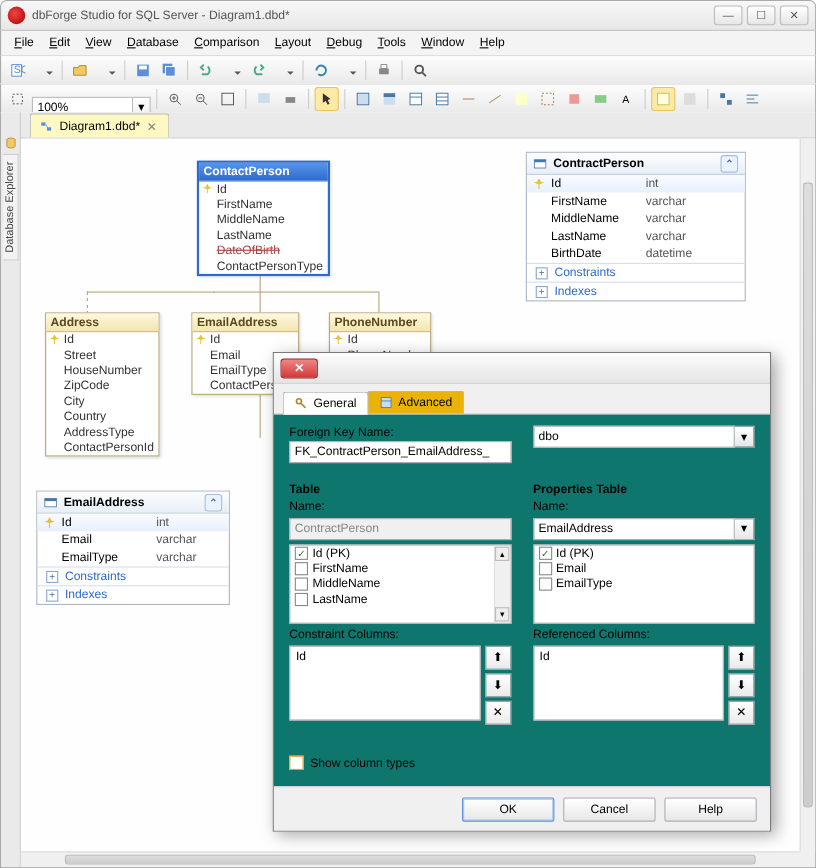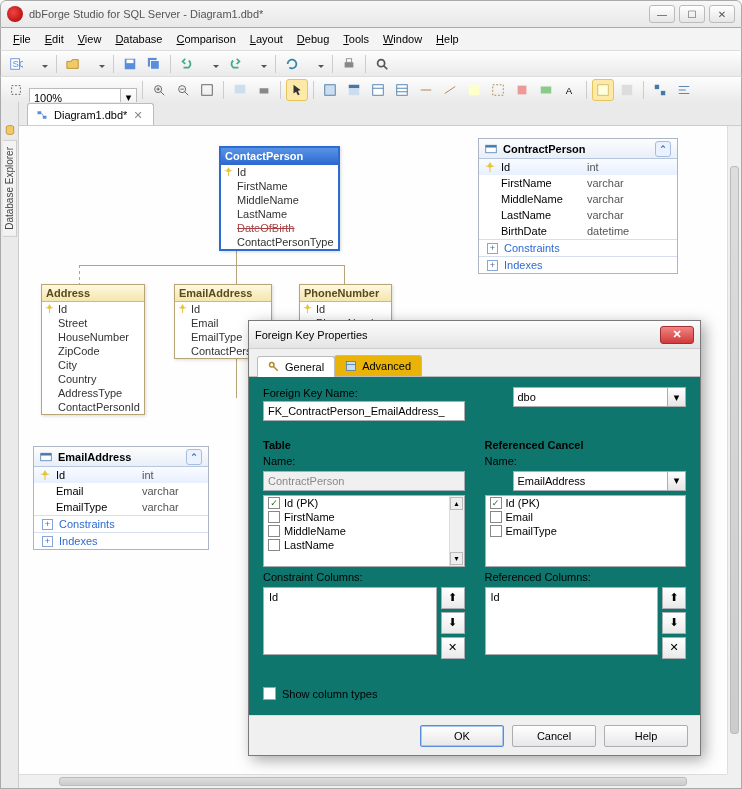--- a/index.html
+++ b/index.html
@@ -25,21 +25,21 @@
 .zoom input { width: 92px; height:20px; border:1px solid #bbb; padding: 0 4px; font-size:11px; }
 .zoom .zdrop { width:16px; height:20px; border:1px solid #bbb; border-left:none; background:linear-gradient(#fff,#eee); display:flex; align-items:center; justify-content:center; }
 
 .mainarea { position:relative; border:1px solid #aaa; border-top:none; height: calc(789px - 28px - 22px - 26px - 26px); background:#fff; }
 
 .sidebar { position:absolute; left:0; top:0; width:18px; height:100%; background:#eaeaea; border-right:1px solid #ccc; display:flex; flex-direction:column; align-items:center; padding-top:22px; }
 .sidebar .vtab { writing-mode: vertical-rl; transform: rotate(180deg); background:#f3f3f3; border:1px solid #ccc; border-right:none; padding: 6px 1px; font-size:10px; color:#444; cursor:pointer; }
 .sidebar .pin { width:12px; height:12px; margin-bottom:4px; display:flex; align-items:center; justify-content:center; }
 
 .tabstrip { margin-left:18px; height:24px; background:#eaeaea; border-bottom:1px solid #ccc; display:flex; align-items:flex-end; padding:0 8px; }
-.doctab { background:#ffffff; border:1px solid #bbb; border-bottom:none; border-radius:3px 3px 0 0; height:22px; display:flex; align-items:center; padding:0 8px; gap:6px; font-size:11px; }
+.doctab { background:#fef9c3; border:1px solid #bbb; border-bottom:none; border-radius:3px 3px 0 0; height:22px; display:flex; align-items:center; padding:0 8px; gap:6px; font-size:11px; }
 .doctab .dicon { width:12px;height:12px; }
 .doctab .close { width:12px;height:12px; cursor:pointer; color:#888; }
 
 .canvas { position:absolute; left:18px; top:24px; right:0; bottom:0; background: repeating-linear-gradient(#fefefe, #fefefe); overflow:hidden; }
 .canvas-inner { position:relative; width:100%; height:100%; border-right:14px solid #f0f0f0; border-bottom:14px solid #f0f0f0; }
 .scrollbar-v { position:absolute; right:0; top:24px; bottom:14px; width:14px; background:#f0f0f0; border-left:1px solid #ddd; }
 .scrollbar-v .thumb { position:absolute; top:40px; bottom:40px; left:2px; right:2px; background:linear-gradient(#ddd,#ccc); border:1px solid #bbb; border-radius:3px; }
 .scrollbar-h { position:absolute; left:18px; right:14px; bottom:0; height:14px; background:#f0f0f0; border-top:1px solid #ddd; }
 .scrollbar-h .thumb { position:absolute; left:40px; right:40px; top:2px; bottom:2px; background:linear-gradient(#ddd,#ccc); border:1px solid #bbb; border-radius:3px; }
 
@@ -76,21 +76,21 @@
 .dialog .dtitle .txt { flex:1; }
 .dialog .dtitle .xbtn { width:34px; height:18px; background:linear-gradient(#f08585,#d23a3a); border:1px solid #a12f2f; border-radius:3px; display:flex; align-items:center; justify-content:center; color:#fff; font-weight:bold; cursor:pointer; }
 .dialog .dtabs { height:28px; display:flex; align-items:flex-end; padding: 4px 8px 0 8px; gap:0; border-bottom:1px solid #bbb; background:#f0f0f0; }
 .dialog .dtab { padding:4px 10px; border:1px solid #bbb; border-bottom:none; border-radius:3px 3px 0 0; background:#eab308; cursor:pointer; display:flex; align-items:center; gap:5px; margin-right:-1px; }
 .dialog .dtab.active { background:#fff; position:relative; top:1px; }
 .dialog .dbody { padding: 10px 14px; display:grid; grid-template-columns: 1fr 1fr; gap: 8px 20px; height: calc(100% - 28px - 28px - 40px); background:#0f766e; }
 .dialog label.fl { font-size:11px; }
 .dialog .field { display:flex; flex-direction:column; gap:2px; }
 .dialog input[type=text] { height:20px; border:1px solid #abadb3; padding:0 4px; background:#fff; }
 .dialog input[type=text]:disabled { background:#f0f0f0; color:#888; }
-.dialog .combo { display:flex;margin-left:28px; }
+.dialog .combo { display:flex; }
 .dialog .combo input { flex:1; }
 .dialog .combo .cbtn { width:18px; height:20px; border:1px solid #abadb3; border-left:none; background:linear-gradient(#fff,#e6e6e6); display:flex; align-items:center; justify-content:center; cursor:pointer; }
 .dialog .section { grid-column: auto; display:flex; flex-direction:column; gap:4px; }
 .dialog .listbox { border:1px solid #abadb3; background:#fff; height:72px; overflow:auto; position:relative; }
 .dialog .listbox .lscroll { position:absolute; right:0; top:0; bottom:0; width:15px; background:#f0f0f0; border-left:1px solid #ddd; display:flex; flex-direction:column; justify-content:space-between; align-items:center; }
 .dialog .listbox .lscroll .sbtn { width:13px; height:13px; border:1px solid #bbb; background:#eee; margin:1px; font-size:8px; display:flex; align-items:center; justify-content:center; }
 .dialog .chkrow { display:flex; align-items:flex-start; gap:4px; padding:1px 4px; }
 .dialog .chk { width:12px; height:12px; border:1px solid #888; background:#fff; display:flex; align-items:center; justify-content:center; font-size:9px; }
 .dialog .chk.checked::after { content:"✓"; color:#2a6b2a; }
 
@@ -360,21 +360,21 @@
 
   <div class="canvas">
     <div class="canvas-inner">
 
       <div class="rel v dotted" style="left:60px; top:139px; height:130px;"></div>
       <div class="rel h" style="left:60px; top:139px; width:116px;"></div>
       <div class="rel v" style="left:217px; top:124px; height:148px;"></div>
       <div class="rel h" style="left:175px; top:139px; width:150px;"></div>
       <div class="rel v" style="left:325px; top:139px; height:133px;"></div>
 
-      <div class="dtable selected" style="left:160px; top:20px;margin-left:40px;">
+      <div class="dtable selected" style="left:160px; top:20px;">
         <div class="dhead">
             <span>ContactPerson</span>
           </div>
         <div class="drow pk">
             <span>Id</span>
           </div>
         <div class="drow">
             <span>FirstName</span>
           </div>
         <div class="drow">
@@ -527,21 +527,20 @@
   <div class="scrollbar-v">
       <div class="thumb"></div>
     </div>
   <div class="scrollbar-h">
       <div class="thumb"></div>
     </div>
 </div>
 
 <div class="dialog">
   <div class="dtitle">
-    <span class="txt">Foreign Key Properties</span>
     <div class="xbtn">✕</div>
   </div>
   <div class="dtabs">
     <div class="dtab active">
       <svg width="12" height="12" viewBox="0 0 16 16">
           <circle cx="5" cy="5" r="3" fill="none" stroke="#b38b2b" stroke-width="2"></circle>
           <line x1="7" y1="7" x2="13" y2="13" stroke="#b38b2b" stroke-width="2"></line>
         </svg>
       <span>General</span>
     </div>
@@ -599,21 +598,21 @@
           </div>
         <div class="udx">
           <button>⬆</button>
           <button>⬇</button>
           <button>✕</button>
         </div>
       </div>
     </div>
 
     <div class="section">
-      <label class="fl" style="font-weight:bold">Referenced Cancel</label>
+      <label class="fl" style="font-weight:bold">Properties Table</label>
       <label class="fl">Name:</label>
       <div class="combo">
         <input type="text" value="EmailAddress" style="">
         <div class="cbtn">▾</div>
       </div>
       <div class="listbox">
         <div class="chkrow">
             <span class="chk checked"></span>
             <span>Id (PK)</span>
           </div>

